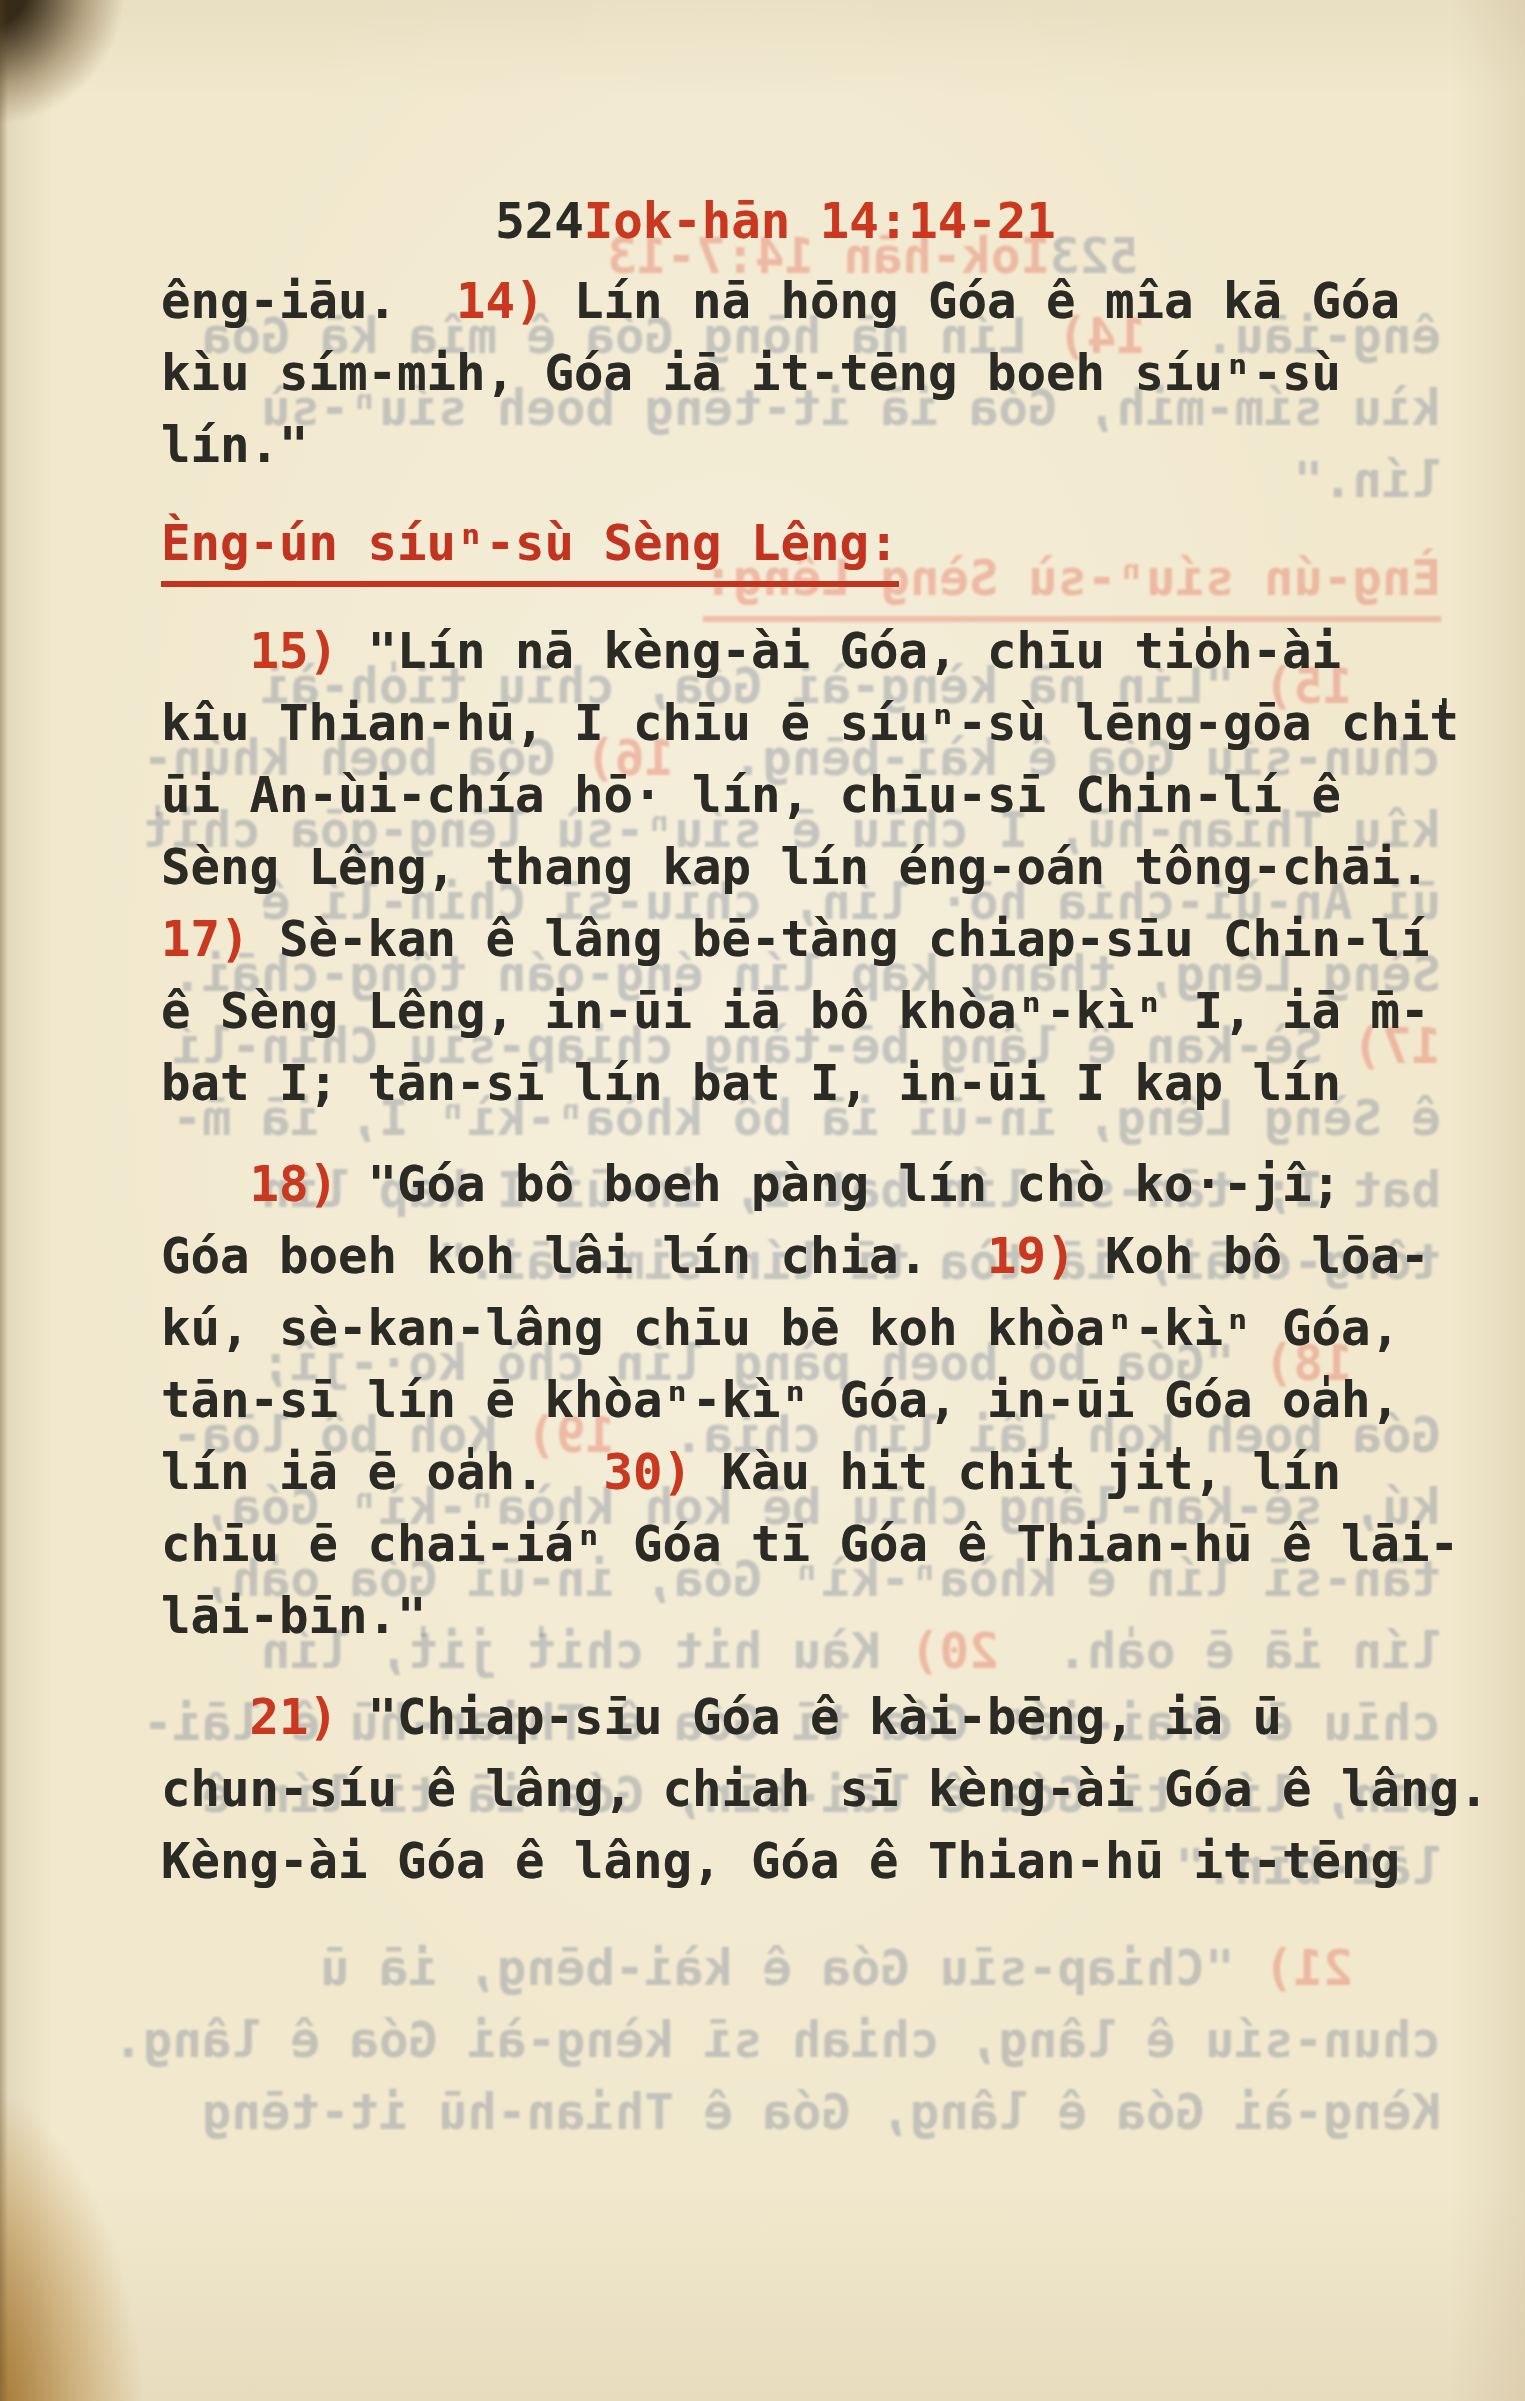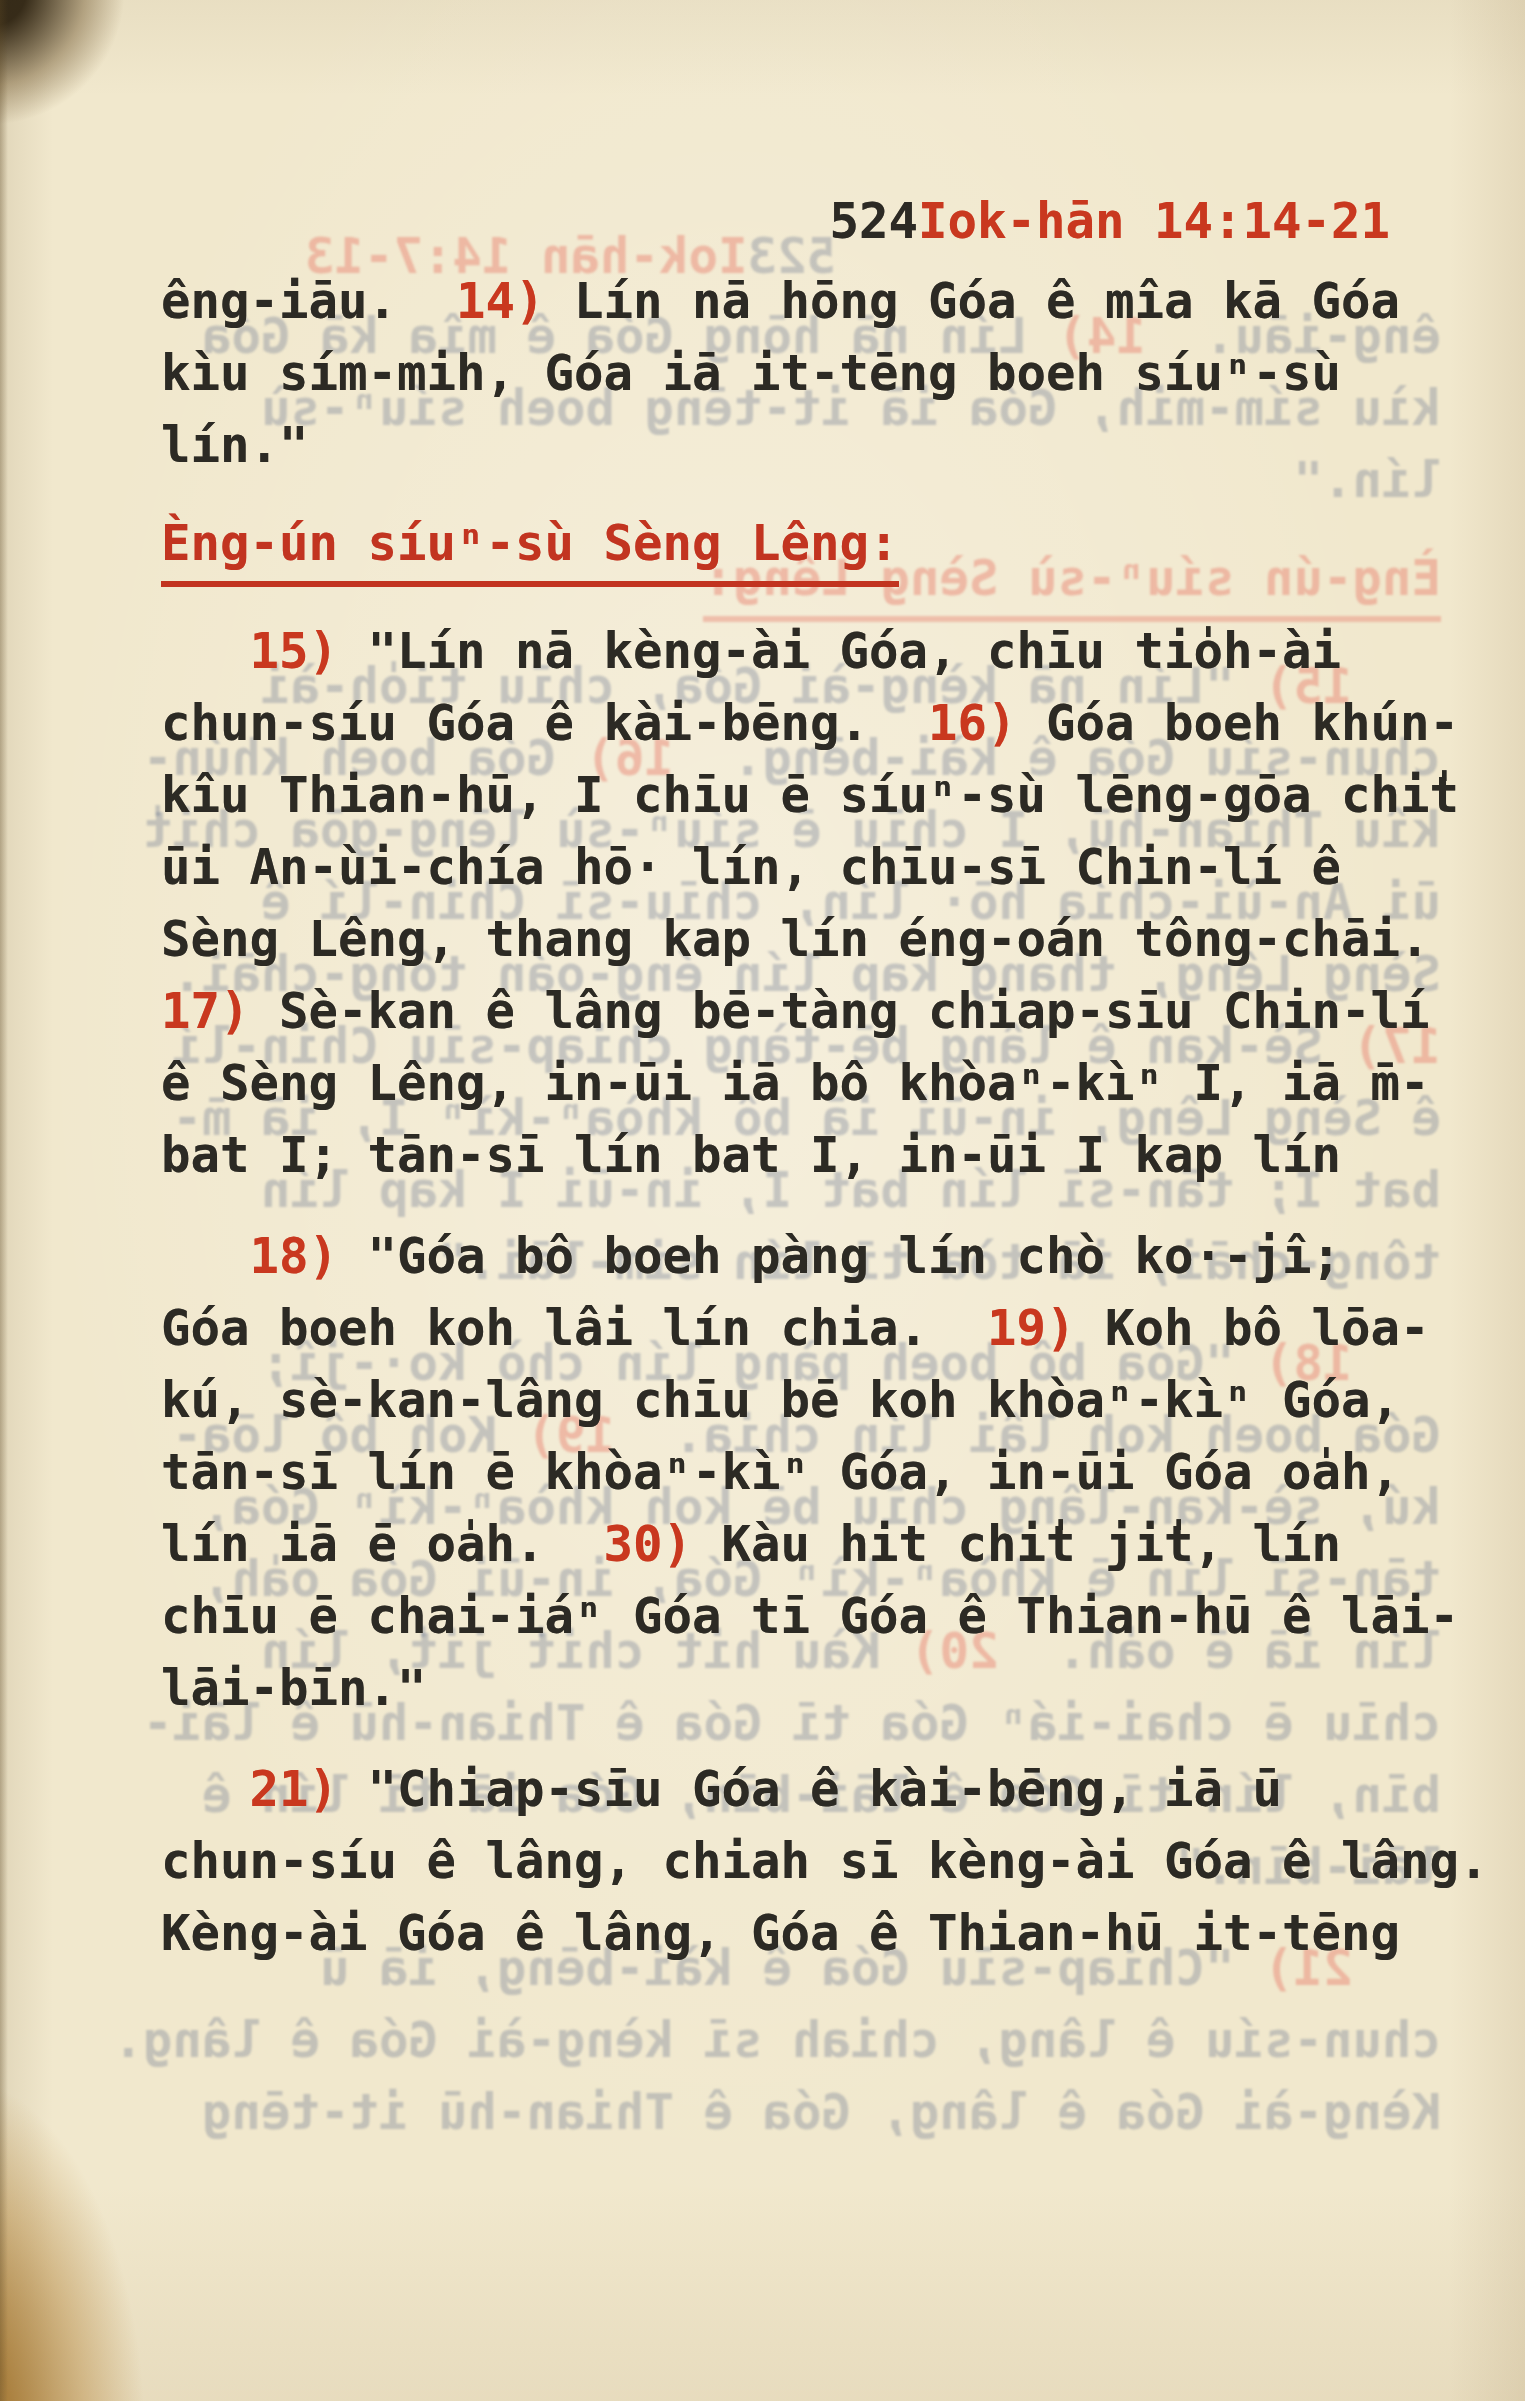--- a/index.html
+++ b/index.html
@@ -31,21 +31,21 @@
     position:absolute;left:0;top:0;width:8px;height:100%;
     background:linear-gradient(to right, rgba(90,70,35,0.35), rgba(0,0,0,0));
     pointer-events:none;
   }
 
   .content{
     position:absolute;left:161px;top:186px;width:1229px;
     color:#2c2a24;font-size:49px;font-weight:bold;line-height:72px;
     text-shadow:0 0 0.6px rgba(44,42,36,0.55);
   }
-  .header-row{display:flex;justify-content:flex-end;align-items:baseline;white-space:pre;}
+  .header-row{display:flex;justify-content:center;align-items:baseline;white-space:pre;}
   .red{color:#c9381f;text-shadow:0 0 0.6px rgba(201,56,31,0.5);}
   .body-text{margin-top:8px;}
   .line{white-space:pre;}
   .para{margin:0;}
   .para.gap{margin-top:29px;}
   .para.indent .line:first-child{text-indent:3ch;}
   .vnum{color:#c9381f;text-shadow:0 0 0.6px rgba(201,56,31,0.5);}
   .heading{margin:26px 0 36px 0;white-space:pre;}
   .heading .u{
     color:#c23420;text-shadow:0 0 0.6px rgba(194,52,32,0.5);
@@ -123,21 +123,20 @@
     </div>
     <div class="body-text">
         <div class="para">
           <div class="line"><span>êng-iāu.  </span><span class="vnum">14)</span><span> Lín nā hōng Góa ê mîa kā Góa</span></div>
           <div class="line"><span>kìu sím-mih, Góa iā it-tēng boeh síuⁿ-sù</span></div>
           <div class="line"><span>lín."</span></div>
         </div>
         <div class="heading"><span class="u">Èng-ún síuⁿ-sù Sèng Lêng:</span></div>
         <div class="para indent">
           <div class="line"><span class="vnum">15)</span><span> "Lín nā kèng-ài Góa, chīu tio̍h-ài</span></div>
-          <div class="line"><span>chun-síu Góa ê kài-bēng.  </span><span class="vnum">16)</span><span> Góa boeh khún-</span></div>
           <div class="line"><span>kîu Thian-hū, I chīu ē síuⁿ-sù lēng-gōa chi̍t</span></div>
           <div class="line"><span>ūi An-ùi-chía hō· lín, chīu-sī Chin-lí ê</span></div>
           <div class="line"><span>Sèng Lêng, thang kap lín éng-oán tông-chāi.</span></div>
           <div class="line"><span class="vnum">17)</span><span> Sè-kan ê lâng bē-tàng chiap-sīu Chin-lí</span></div>
           <div class="line"><span>ê Sèng Lêng, in-ūi iā bô khòaⁿ-kìⁿ I, iā m̄-</span></div>
           <div class="line"><span>bat I; tān-sī lín bat I, in-ūi I kap lín</span></div>
         </div>
         <div class="para indent gap">
           <div class="line"><span class="vnum">18)</span><span> "Góa bô boeh pàng lín chò ko·-jî;</span></div>
           <div class="line"><span>Góa boeh koh lâi lín chia.  </span><span class="vnum">19)</span><span> Koh bô lōa-</span></div>

